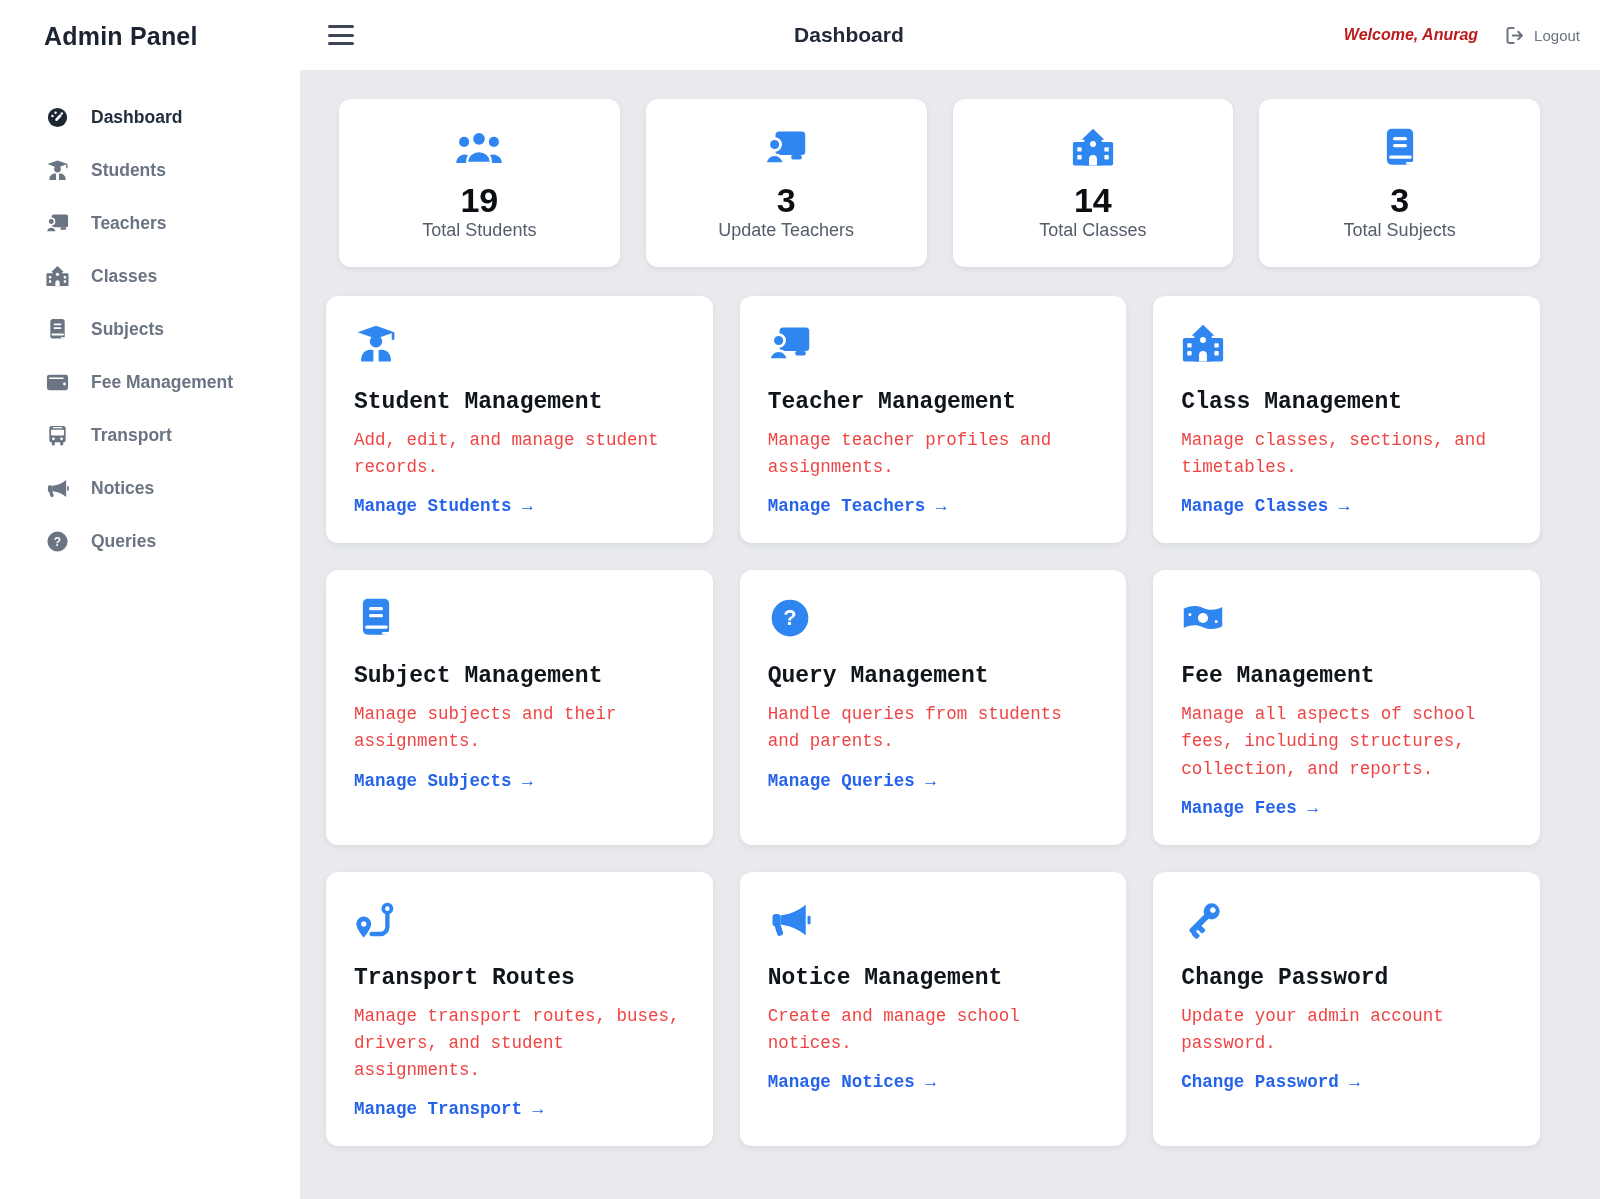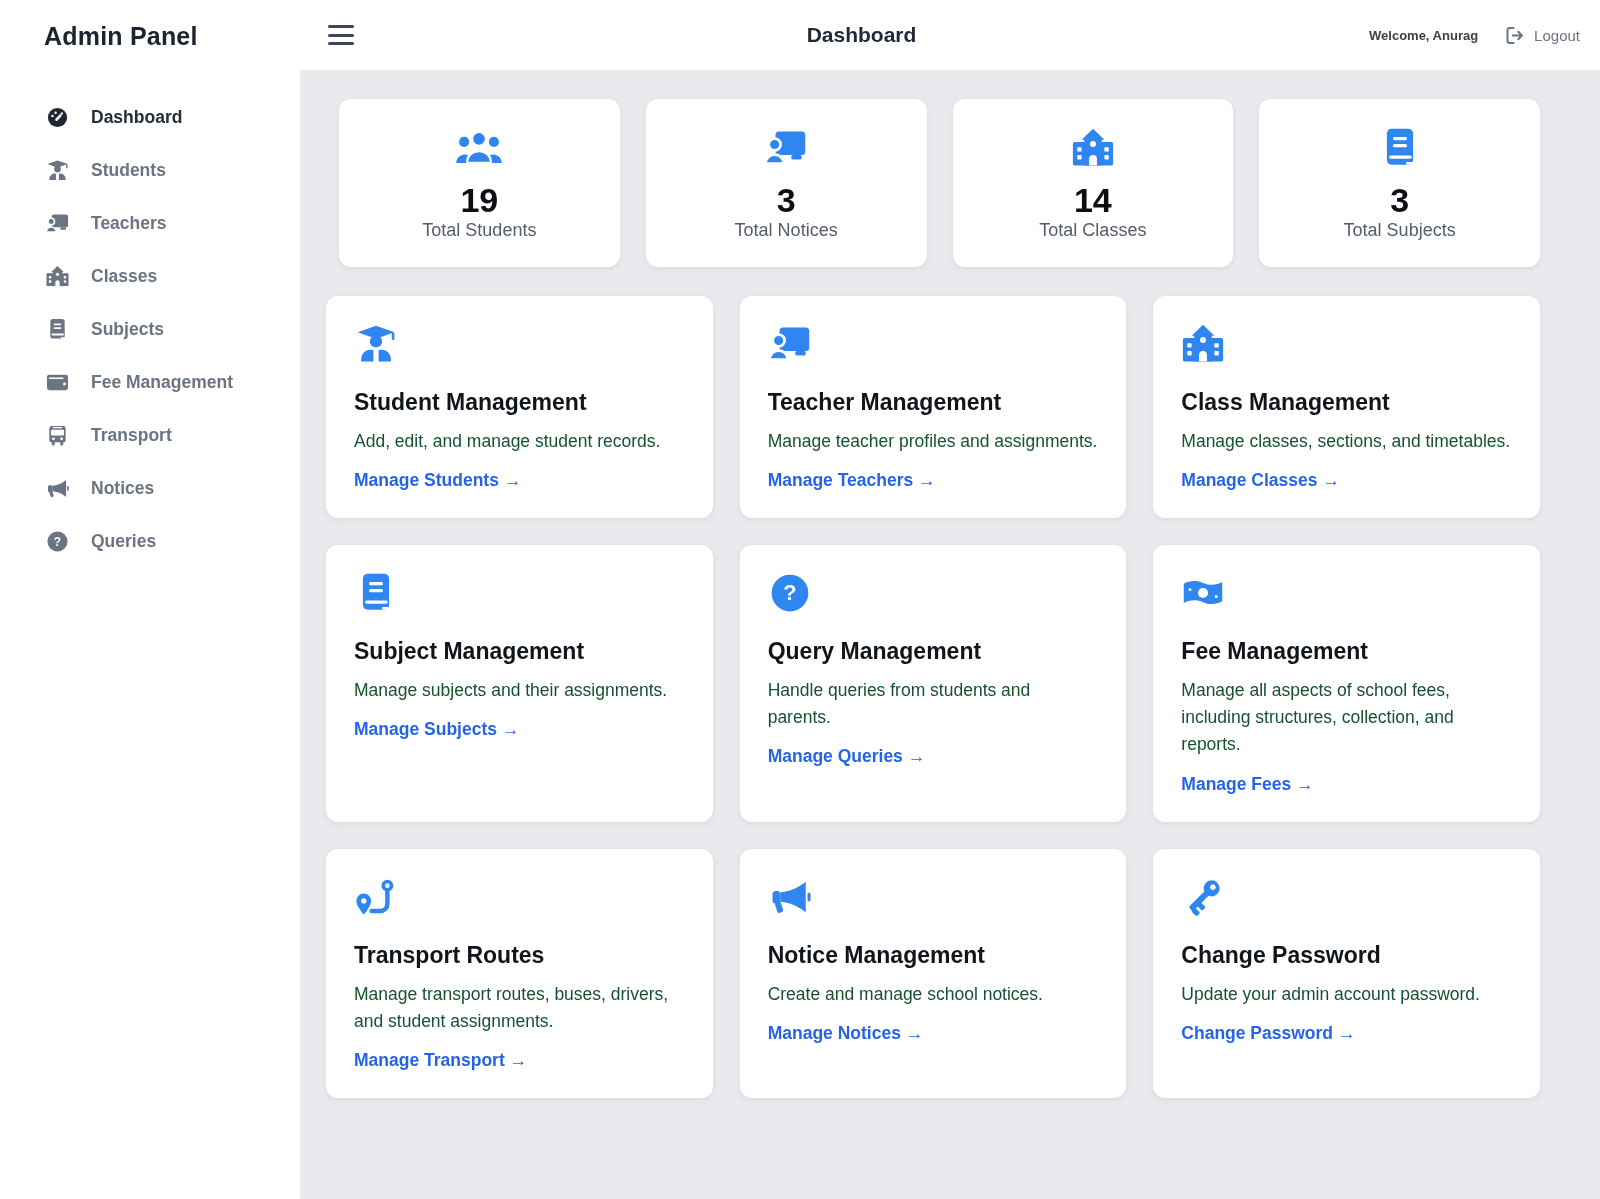--- a/index.html
+++ b/index.html
@@ -23,43 +23,43 @@
 
   
   .rightcol { flex:1; display:flex; flex-direction:column; min-width:0; }
   .topbar { height:70px; flex:0 0 70px; background:#fff; display:flex;
     align-items:center; padding:0 20px 0 28px; }
   .hamburger { width:26px; height:20px; display:flex; flex-direction:column;
     justify-content:space-between; cursor:pointer; }
   .hamburger span { display:block; height:3px; border-radius:2px; background:#3c4654; }
   .page-title { flex:1; text-align:center; font-size:21px; font-weight:700; color:#1f2937; }
   .user-area { display:flex; align-items:center; gap:26px; }
-  .welcome { font-size:13px; font-weight:600; color:#404040; }
+  .welcome { font-size:16px; font-weight:600; color:#b91c1c;font-style:italic; }
   .logout { display:flex; align-items:center; gap:9px; color:#6a7482;
     font-size:15px; cursor:pointer; }
   .logout svg { width:21px; height:21px; }
 
   
   .main { flex:1; background:var(--bg); padding:29px 60px 30px 26px; overflow:hidden; }
 
   .stats-grid { display:grid; grid-template-columns:repeat(4,1fr); gap:26px;padding-left:13px; }
   .stat-card { background:#fff; border-radius:12px; padding:28px 18px 26px;
     text-align:center; box-shadow:0 2px 6px rgba(15,23,42,.07); }
   .stat-icon { height:42px; color:var(--accent); display:flex; justify-content:center; }
   .stat-icon svg { width:50px; height:42px; }
   .stat-value { margin-top:12px; font-size:34px; font-weight:800; color:#0b0f14; }
   .stat-label { font-size:18px; color:#545d6b; }
 
   .mgmt-grid { display:grid; grid-template-columns:repeat(3,1fr); gap:27px; margin-top:29px; }
   .mgmt-card { background:#fff; border-radius:12px; padding:27px 28px;
-    box-shadow:0 2px 6px rgba(15,23,42,.07); }
+    box-shadow:0 2px 6px rgba(15,23,42,.07);font-family:Liberation Mono, monospace; }
   .mgmt-icon { height:42px; color:var(--accent); }
   .mgmt-icon svg { width:44px; height:42px; }
   .mgmt-title { margin-top:24px; font-size:23px; font-weight:700; color:#10151c; }
-  .mgmt-desc { margin-top:12px; font-size:17.5px; line-height:1.55; color:#14532d; }
+  .mgmt-desc { margin-top:12px; font-size:17.5px; line-height:1.55; color:#ef4444; }
   .mgmt-link { margin-top:15px; font-size:17.5px; font-weight:700;
     color:var(--link); cursor:pointer; display:inline-block; }
 </style>
 </head>
 <body>
 
 <svg width="0" height="0" style="position:absolute">
   <defs>
     <symbol id="i-gauge" viewBox="0 0 48 48">
       <circle cx="24" cy="24" r="20" fill="currentColor"></circle>
@@ -253,21 +253,21 @@
           <div class="stat-value">19</div>
           <div class="stat-label">Total Students</div>
         </div>
         <div class="stat-card">
           <div class="stat-icon">
               <svg>
                 <use href="#i-chalkboard-teacher"></use>
               </svg>
             </div>
           <div class="stat-value">3</div>
-          <div class="stat-label">Total Notices</div>
+          <div class="stat-label">Update Teachers</div>
         </div>
         <div class="stat-card">
           <div class="stat-icon">
               <svg>
                 <use href="#i-school"></use>
               </svg>
             </div>
           <div class="stat-value">14</div>
           <div class="stat-label">Total Classes</div>
         </div>

